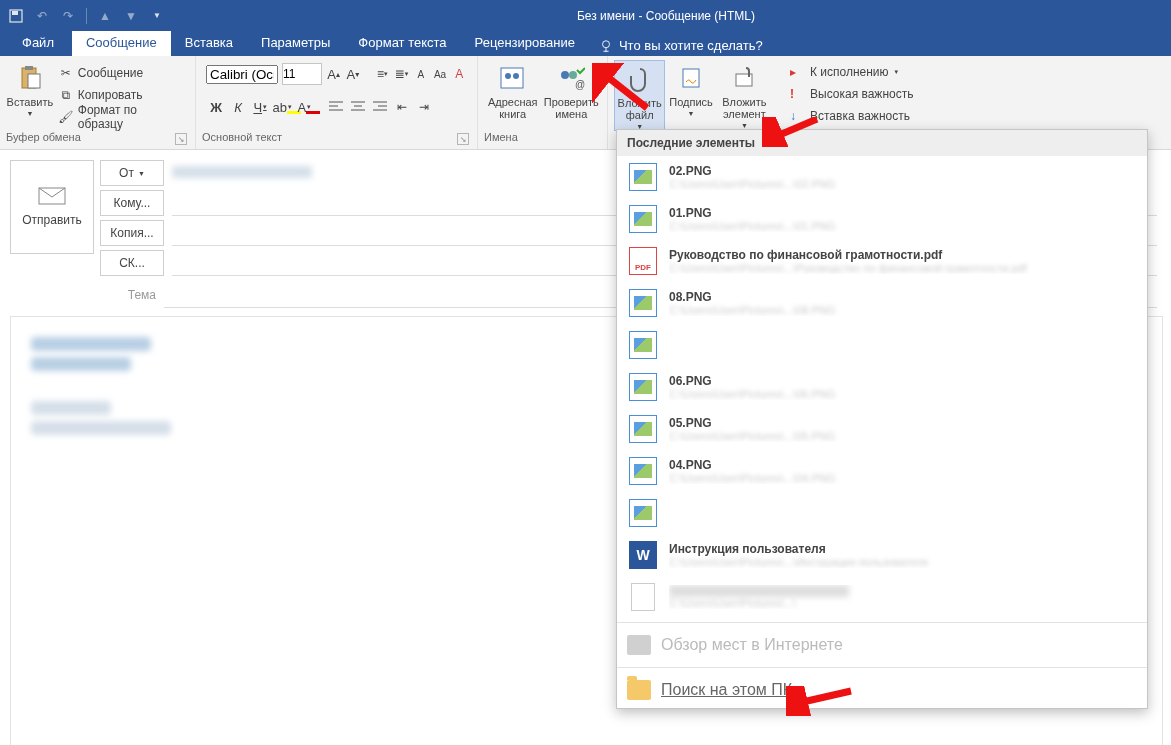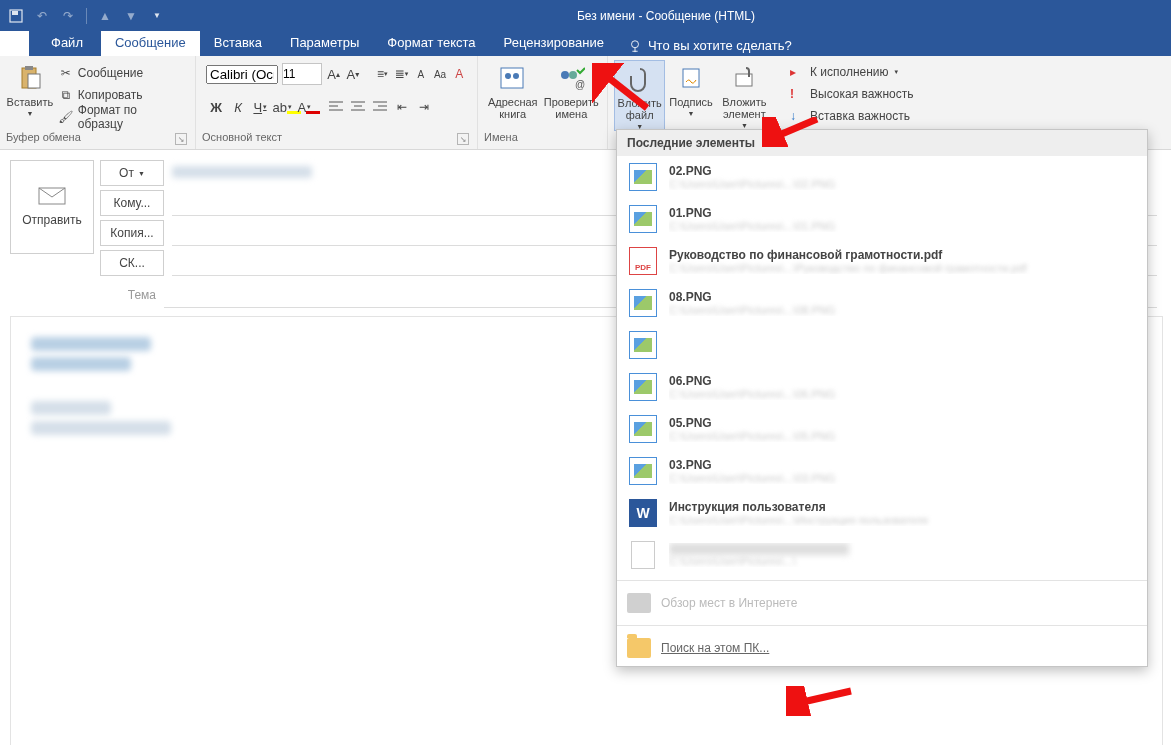--- a/index.html
+++ b/index.html
@@ -6,21 +6,21 @@
 body { width: 1171px; height: 745px; background: #fff; font-size: 12px; color: #444; overflow: hidden; position: relative; }
 
 
 .titlebar { height: 31px; background: #2b579a; color: #fff; display: flex; align-items: center; padding: 0 6px; }
 .titlebar .qat { display: flex; align-items: center; gap: 6px; }
 .titlebar .qat span { width: 20px; height: 20px; display: flex; align-items: center; justify-content: center; opacity: 0.85; cursor: pointer; }
 .titlebar .qat .sep { width: 1px; height: 16px; background: rgba(255,255,255,0.35); margin: 0 2px; }
 .titlebar .win-title { flex: 1; text-align: center; font-size: 12px; }
 
 
-.tabs { height: 25px; background: #2b579a; display: flex; align-items: stretch; color: #fff; padding-left: 8px; gap: 0; margin-left: 29px; }
+.tabs { height: 25px; background: #2b579a; display: flex; align-items: stretch; color: #fff; padding-left: 8px; gap: 0; }
 .tabs .tab { padding: 4px 14px 0; font-size: 13px; cursor: pointer; }
 .tabs .tab.active { background: #fff; color: #2b579a; }
 .tabs .tab.file { padding-right: 18px; }
 .tabs .tell { display: flex; align-items: center; gap: 6px; padding: 4px 10px 0; font-size: 13px; }
 .tabs .tell svg { width: 14px; height: 14px; }
 
 
 .ribbon { height: 94px; background: #f3f3f3; border-bottom: 1px solid #d8d8d8; display: flex; }
 .group { border-right: 1px solid #e1e1e1; padding: 4px 6px 0; display: flex; flex-direction: column; }
 .group-body { flex: 1; display: flex; }
@@ -73,21 +73,21 @@
 
 
 .attach-menu { position: absolute; top: 129px; left: 616px; width: 532px; background: #fff; border: 1px solid #c5c5c5; box-shadow: 0 4px 12px rgba(0,0,0,0.25); z-index: 50; }
 .attach-menu .hdr { background: #eeeeee; padding: 6px 10px; font-size: 12px; color: #444; font-weight: 600; }
 .attach-menu .item { display: flex; align-items: center; padding: 5px 10px; cursor: pointer; gap: 10px; }
 .attach-menu .fico { width: 32px; height: 32px; display: flex; align-items: center; justify-content: center; }
 .attach-menu .ftxt { flex: 1; overflow: hidden; }
 .attach-menu .fname { font-size: 12px; font-weight: 700; color: #444; }
 .attach-menu .fpath { font-size: 11px; color: #ccc; filter: blur(2px); white-space: nowrap; }
 .attach-menu .sep { height: 1px; background: #e3e3e3; margin: 4px 0; }
-.attach-menu .act { display: flex; align-items: center; gap: 10px; padding: 8px 10px; cursor: pointer; font-size: 12px; color: #666; }
+.attach-menu .act { display: flex; align-items: center; gap: 10px; padding: 8px 10px; cursor: pointer; font-size: 16px; color: #666; }
 .attach-menu .act.disabled { color: #bbb; }
 .attach-menu .act .u { text-decoration: underline; }
 
 
 .arrow { position: absolute; z-index: 100; }
 .arrow svg { display: block; }
 
 .img-ico { width: 28px; height: 28px; border: 1px solid #4a90d9; display: flex; align-items: center; justify-content: center; background: #fff; }
 .img-ico .inner { width: 18px; height: 14px; background: linear-gradient(135deg,#5aa0e0 40%,#9cc96a 40%); }
 .pdf-ico { width: 28px; height: 28px; border: 1px solid #d44; background: #fff; font-size: 8px; font-weight: 700; color: #d44; display: flex; align-items: flex-end; justify-content: center; padding-bottom: 2px; }
@@ -426,22 +426,29 @@
           <div class="fpath">C:\Users\User\Pictures\...\05.PNG</div>
         </div>
       </div>
       <div class="item">
         <div class="fico">
           <div class="img-ico">
             <div class="inner"></div>
           </div>
         </div>
         <div class="ftxt">
-          <div class="fname">03.PNG</div>
-          <div class="fpath">C:\Users\User\Pictures\...\03.PNG</div>
+          <div class="fname">04.PNG</div>
+          <div class="fpath">C:\Users\User\Pictures\...\04.PNG</div>
+        </div>
+      </div>
+      <div class="item">
+        <div class="fico">
+          <div class="img-ico">
+            <div class="inner"></div>
+          </div>
         </div>
       </div>
       <div class="item">
         <div class="fico">
           <div class="doc-ico">W</div>
         </div>
         <div class="ftxt">
           <div class="fname">Инструкция пользователя</div>
           <div class="fpath">C:\Users\User\Pictures\...\Инструкция пользователя</div>
         </div>

